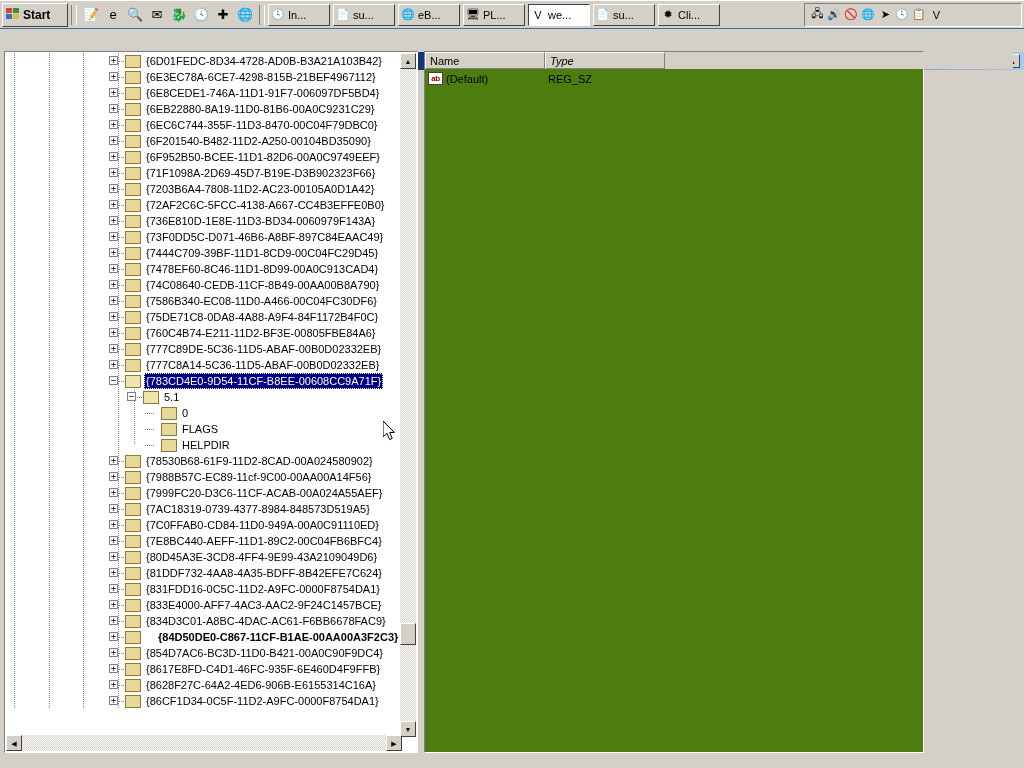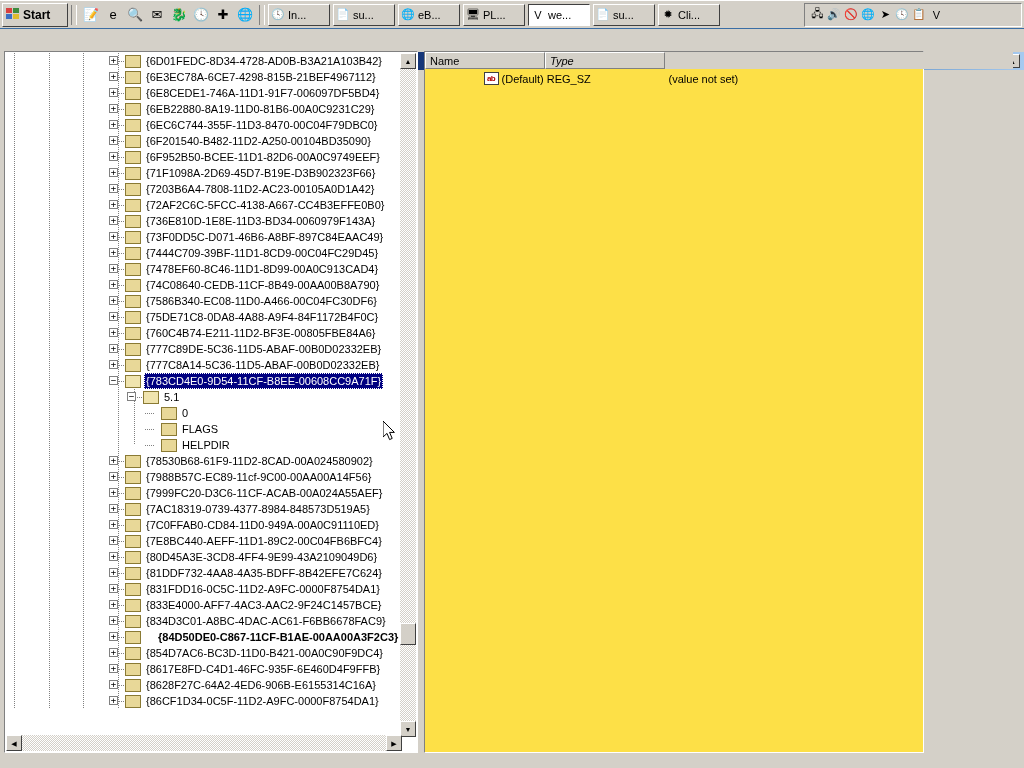--- a/index.html
+++ b/index.html
@@ -200,21 +200,21 @@
   .sb-thumb{
     position:absolute;background:#d4d0c8;
     border-top:1px solid #ffffff;border-left:1px solid #ffffff;
     border-right:1px solid #404040;border-bottom:1px solid #404040;
     box-sizing:border-box;
   }
 
   
   #list-pane{
     position:absolute;left:424px;top:51px;width:500px;height:702px;
-    background:#fde047;
+    background:#4d7c0f;
     border-top:1px solid #808080;border-left:1px solid #808080;
     border-right:1px solid #ffffff;border-bottom:1px solid #ffffff;
     box-sizing:border-box;
   }
   #list-header{
     position:absolute;left:0;top:0;width:588px;height:17px;
     display:flex;background:#d4d0c8;
   }
   .col-head{
     height:17px;background:#d4d0c8;
@@ -892,25 +892,24 @@
   <div id="list-header">
       <div class="col-head" style="width: 120px;">
         <span>Name</span>
       </div>
       <div class="col-head" style="width: 120px; font-style: italic;">
         <span>Type</span>
       </div>
     </div>
   <div id="list-body">
       <div class="list-row" style="top: 18px;">
-        <div class="cell" style="width: 120px; justify-content: flex-end;">
+        <div class="cell" style="width: 120px;">
           <span class="ab-ico">ab</span>
           <span>(Default)</span>
         </div>
         <div class="cell" style="width: 120px; padding-left: 3px;">REG_SZ</div>
-        <div class="cell" style="width: 348px; padding-left: 3px;">(value not set)</div>
       </div>
     </div>
 </div>
 
 <svg id="cursor" viewBox="0 0 14 21">
   <polygon points="0,0 0,16 4,12.4 6.6,18.6 9.2,17.4 6.6,11.4 11.4,11.4" fill="#ffffff" stroke="#000000" stroke-width="1"></polygon>
 </svg>
 
 </body></html>

